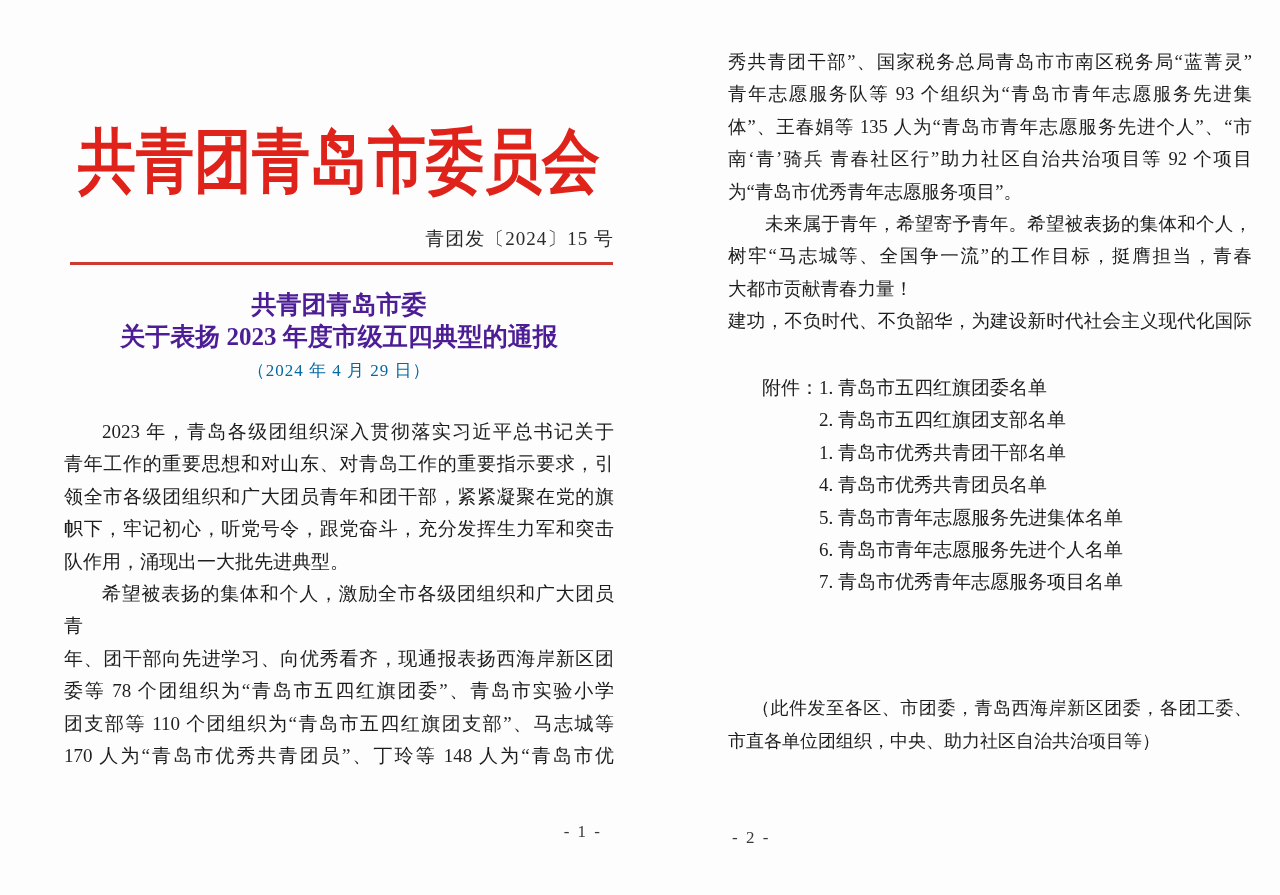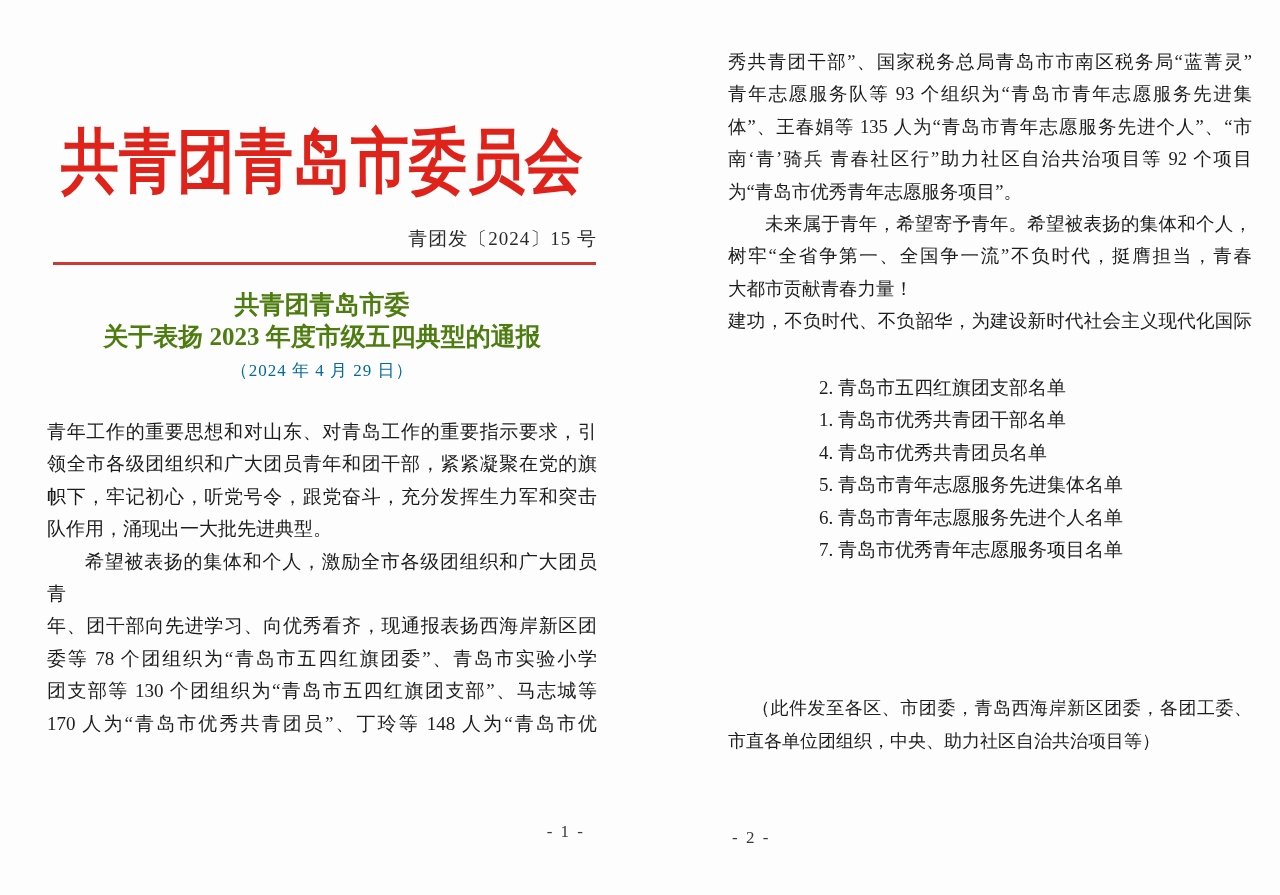--- a/index.html
+++ b/index.html
@@ -2,34 +2,34 @@
 <html style="--red: #e0231a; --rule: #cd3a31; --ink: #1d1d1f;"><head>
 <meta charset="utf-8">
 <style>
   :root { --red:#e0231a; --rule:#cd3a31; --ink:#1d1d1f; }
   html,body{margin:0;padding:0;}
   body{
     width:1280px;height:895px;background:#fdfdfd;position:relative;overflow:hidden;
     font-family:"Liberation Serif","DejaVu Serif",serif;color:var(--ink);
   }
   .page{position:absolute;top:0;height:869px;}
-  .page1{left:47px;width:550px;}
+  .page1{left:64px;width:550px;}
   .page2{left:728px;width:524px;}
 
   .red-head{
     position:absolute;top:124px;left:0;width:100%;margin:0;
     text-align:center;font-size:58px;line-height:64px;font-weight:700;
     color:var(--red);white-space:nowrap;
     transform:scaleY(1.2);transform-origin:50% 0;
   }
   .doc-no{position:absolute;top:226px;left:0;width:100%;text-align:right;
     font-size:19px;letter-spacing:1px;color:#2a2a2a;}
   .red-rule{position:absolute;top:262px;left:6px;width:543px;height:3px;background:var(--rule);}
   .doc-title{position:absolute;left:0;width:100%;text-align:center;font-weight:700;
-    font-size:25px;color:#4d7c0f;white-space:nowrap;}
+    font-size:25px;color:#4c1d95;white-space:nowrap;}
   .t1{top:288px;}
   .t2{top:320px;}
   .doc-date{position:absolute;top:359px;left:0;width:100%;text-align:center;
     font-size:17px;letter-spacing:1px;color:#0369a1;}
 
   .body{position:absolute;left:0;right:0;}
   .b1{top:416px;}
   .b2{top:46px;}
   .ln{font-size:19px;line-height:32.4px;text-align:justify;text-align-last:justify;}
   .b2 .ln{font-size:18.5px;}
@@ -53,48 +53,52 @@
 
 <div class="page page1">
   <h1 class="red-head">共青团青岛市委员会</h1>
   <div class="doc-no">青团发〔2024〕15 号</div>
   <div class="red-rule"></div>
   <div class="doc-title t1">共青团青岛市委</div>
   <div class="doc-title t2">关于表扬 2023 年度市级五四典型的通报</div>
   <div class="doc-date">（2024 年 4 月 29 日）</div>
 
   <div class="body b1">
+    <div class="ln ind">2023 年，青岛各级团组织深入贯彻落实习近平总书记关于</div>
     <div class="ln">青年工作的重要思想和对山东、对青岛工作的重要指示要求，引</div>
     <div class="ln">领全市各级团组织和广大团员青年和团干部，紧紧凝聚在党的旗</div>
     <div class="ln">帜下，牢记初心，听党号令，跟党奋斗，充分发挥生力军和突击</div>
     <div class="ln end">队作用，涌现出一大批先进典型。</div>
     <div class="ln ind">希望被表扬的集体和个人，激励全市各级团组织和广大团员青</div>
     <div class="ln">年、团干部向先进学习、向优秀看齐，现通报表扬西海岸新区团</div>
     <div class="ln">委等 78 个团组织为“青岛市五四红旗团委”、青岛市实验小学</div>
-    <div class="ln">团支部等 130 个团组织为“青岛市五四红旗团支部”、马志城等</div>
+    <div class="ln">团支部等 110 个团组织为“青岛市五四红旗团支部”、马志城等</div>
     <div class="ln">170 人为“青岛市优秀共青团员”、丁玲等 148 人为“青岛市优</div>
   </div>
 
   <div class="pgno pg1">- 1 -</div>
 </div>
 
 <div class="page page2">
   <div class="body b2">
     <div class="ln">秀共青团干部”、国家税务总局青岛市市南区税务局“蓝菁灵”</div>
     <div class="ln">青年志愿服务队等 93 个组织为“青岛市青年志愿服务先进集</div>
     <div class="ln">体”、王春娟等 135 人为“青岛市青年志愿服务先进个人”、“市</div>
     <div class="ln">南‘青’骑兵 青春社区行”助力社区自治共治项目等 92 个项目</div>
     <div class="ln end">为“青岛市优秀青年志愿服务项目”。</div>
     <div class="ln ind">未来属于青年，希望寄予青年。希望被表扬的集体和个人，</div>
-    <div class="ln">树牢“全省争第一、全国争一流”不负时代，挺膺担当，青春</div>
+    <div class="ln">树牢“马志城等、全国争一流”的工作目标，挺膺担当，青春</div>
     <div class="ln end">大都市贡献青春力量！</div>
     <div class="ln">建功，不负时代、不负韶华，为建设新时代社会主义现代化国际</div>
   </div>
 
   <div class="attach">
+    <div class="arow first">
+      <span>附件：</span><span>1. 青岛市五四红旗团委名单</span>
+    </div>
     <div class="arow">2. 青岛市五四红旗团支部名单</div>
     <div class="arow">1. 青岛市优秀共青团干部名单</div>
     <div class="arow">4. 青岛市优秀共青团员名单</div>
     <div class="arow">5. 青岛市青年志愿服务先进集体名单</div>
     <div class="arow">6. 青岛市青年志愿服务先进个人名单</div>
     <div class="arow">7. 青岛市优秀青年志愿服务项目名单</div>
   </div>
 
   <div class="dist">
     <div class="ln dind">（此件发至各区、市团委，青岛西海岸新区团委，各团工委、</div>

